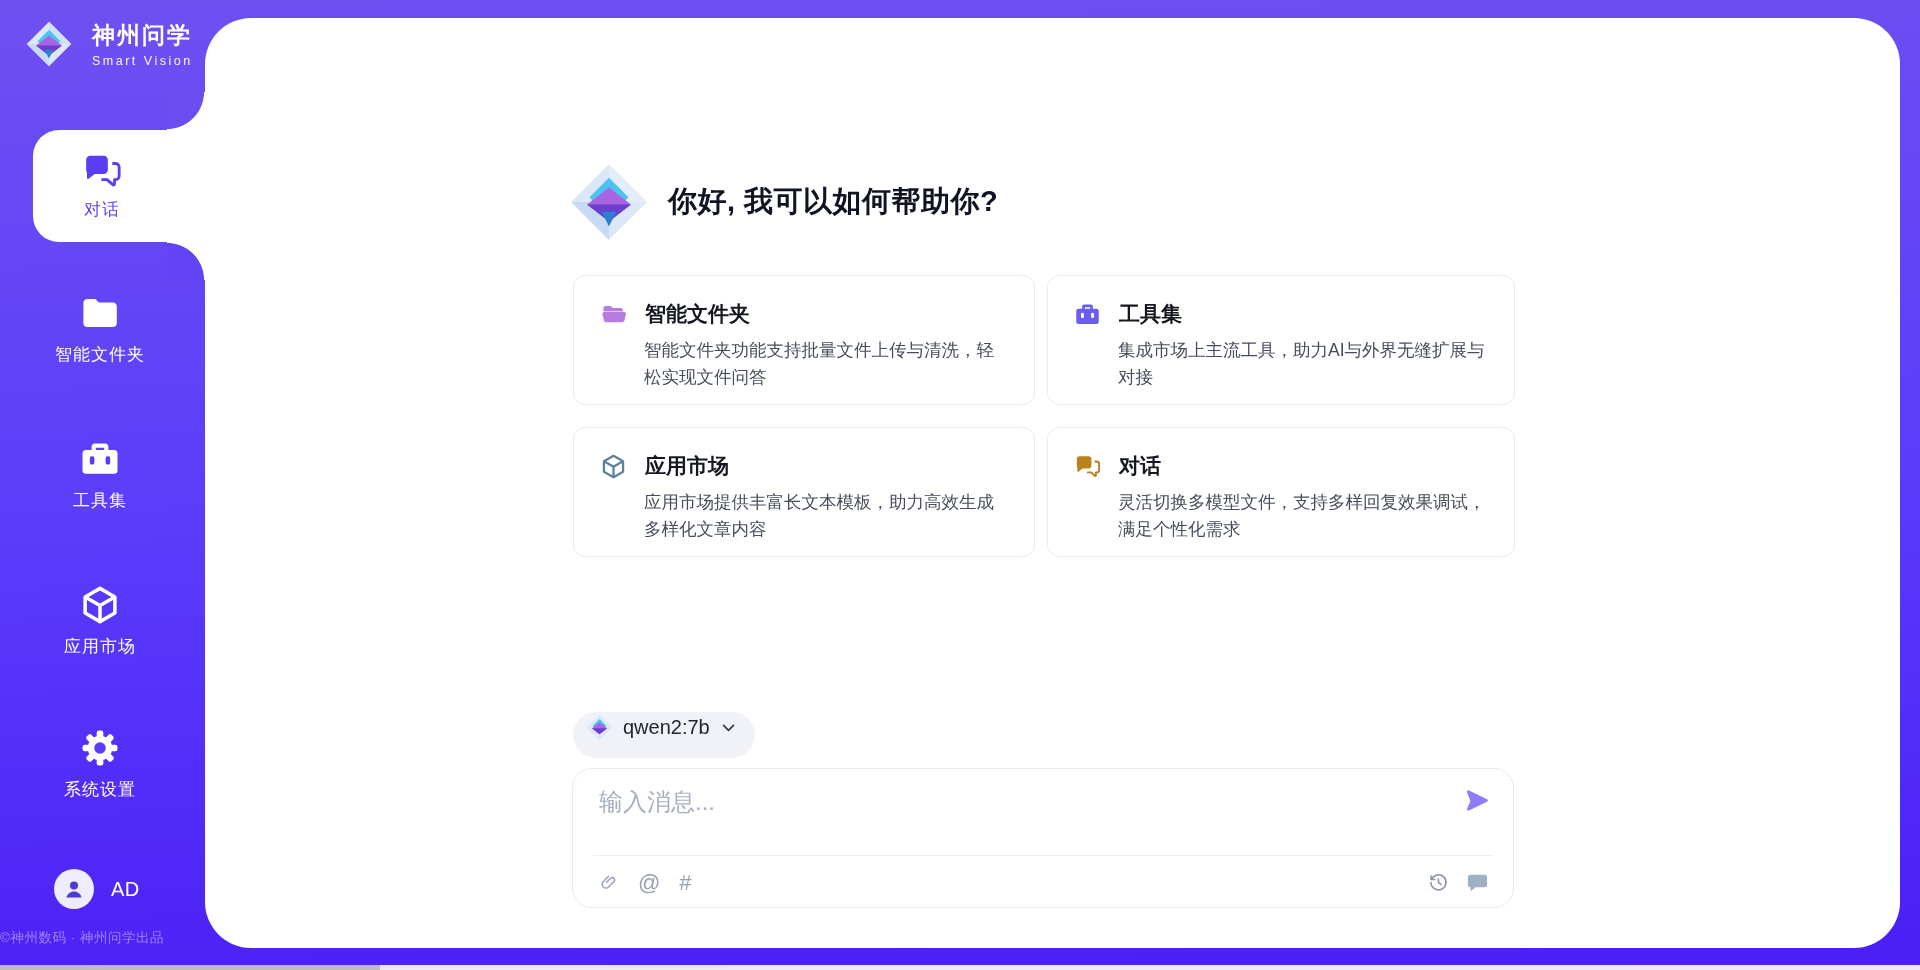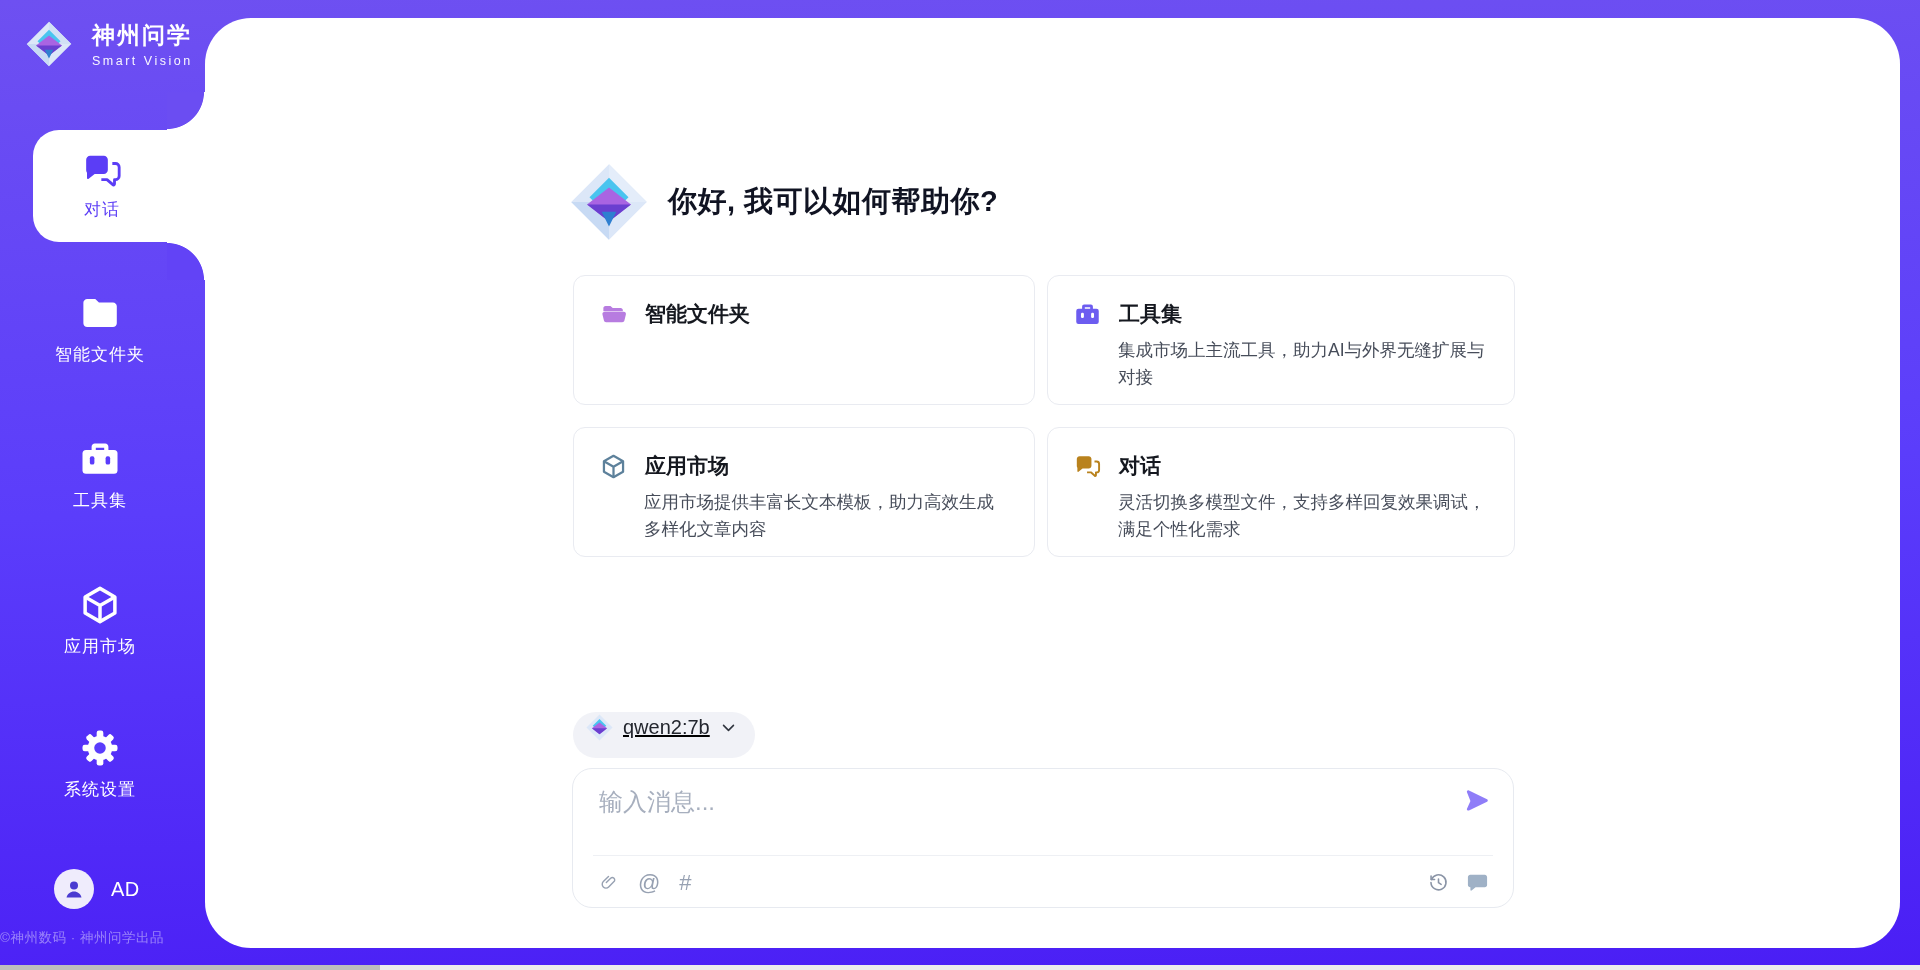--- a/index.html
+++ b/index.html
@@ -71,21 +71,21 @@
     padding:24px 24px 0 26px; cursor:pointer;
   }
   .card-head { display:flex; align-items:center; gap:18px; }
   .card-title { font-size:21px; font-weight:700; color:#15181F; }
   .card-desc { margin:9px 0 0 44px; font-size:17.5px; line-height:27px; color:#474D5A; }
 
   
   .model-pill {
     position:absolute; left:573px; top:712px; height:46px; padding:0 18px 16px 13px;
     background:#F1F2F7; border-radius:23px;
-    display:flex; align-items:center; gap:10px; cursor:pointer;text-decoration:underline;
+    display:flex; align-items:center; gap:10px; cursor:pointer;
   }
   .model-name { font-size:20px; color:#23262E; }
 
   
   .composer {
     position:absolute; left:572px; top:768px; width:942px; height:140px;
     background:#fff; border:1.5px solid #E7EAF0; border-radius:20px;
   }
   .msg-input {
     position:absolute; left:26px; top:16px; width:760px; height:34px;
@@ -222,20 +222,21 @@
       <span style="line-height:0;">
         <svg width="27" height="27" viewBox="0 0 24 24">
           <g fill="#B77CE0">
             <path d="M3 6.3c0-1 .8-1.9 1.9-1.9h4.4l2 1.9h7.1c1 0 1.9.9 1.9 1.9v.9H3z"></path>
             <path d="M4.6 9.6h16.6c1.2 0 2.1 1.1 1.8 2.3l-1.3 5.4c-.2.9-1 1.5-1.9 1.5H5.4c-.9 0-1.7-.6-1.9-1.5l-1.3-5.4c-.3-1.2.6-2.3 2.4-2.3z"></path>
           </g>
         </svg>
       </span>
       <span class="card-title">智能文件夹</span>
     </div>
+    <div class="card-desc">智能文件夹功能支持批量文件上传与清洗，轻松实现文件问答</div>
   </div>
 
   <div class="card">
     <div class="card-head">
       <span style="line-height:0;">
         <svg width="27" height="27" viewBox="0 0 24 24">
           <g fill="#6C5CF0">
             <path d="M9 3.2h6c1 0 1.8.8 1.8 1.8v2h-2.4V5.6H9.6V7H7.2V5c0-1 .8-1.8 1.8-1.8z"></path>
             <rect x="2" y="6.8" width="20" height="13.6" rx="2"></rect>
           </g>

